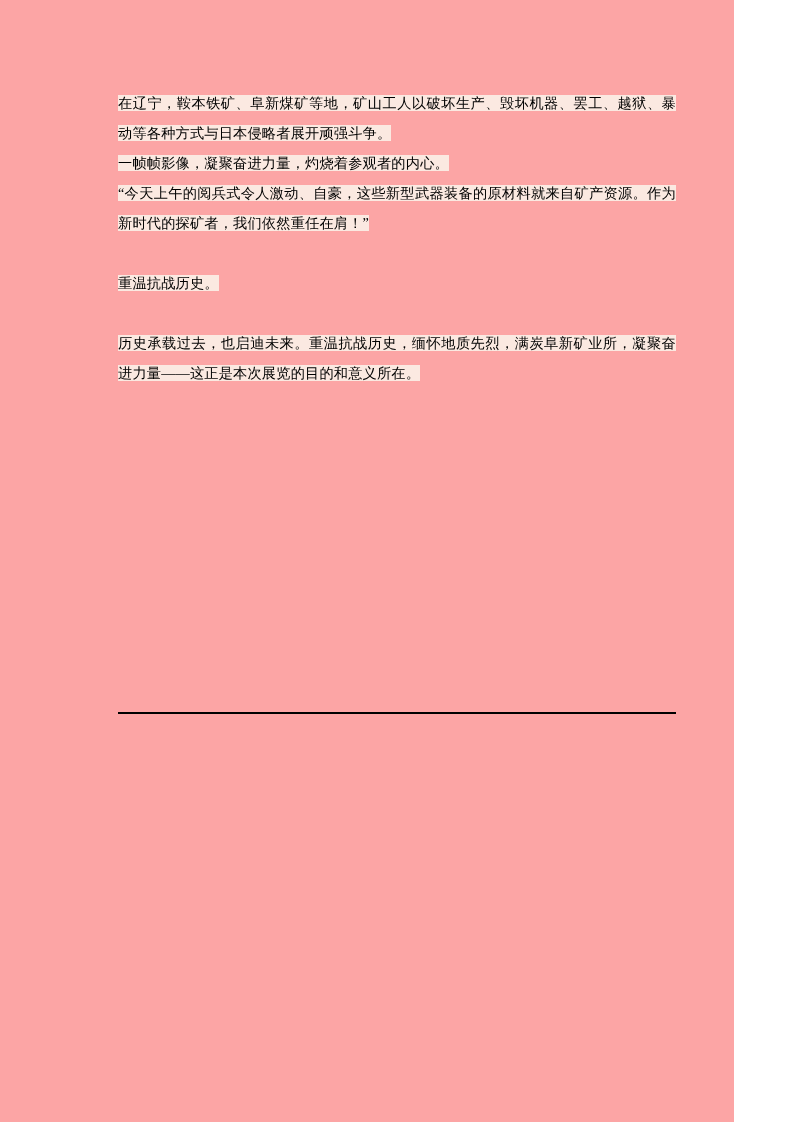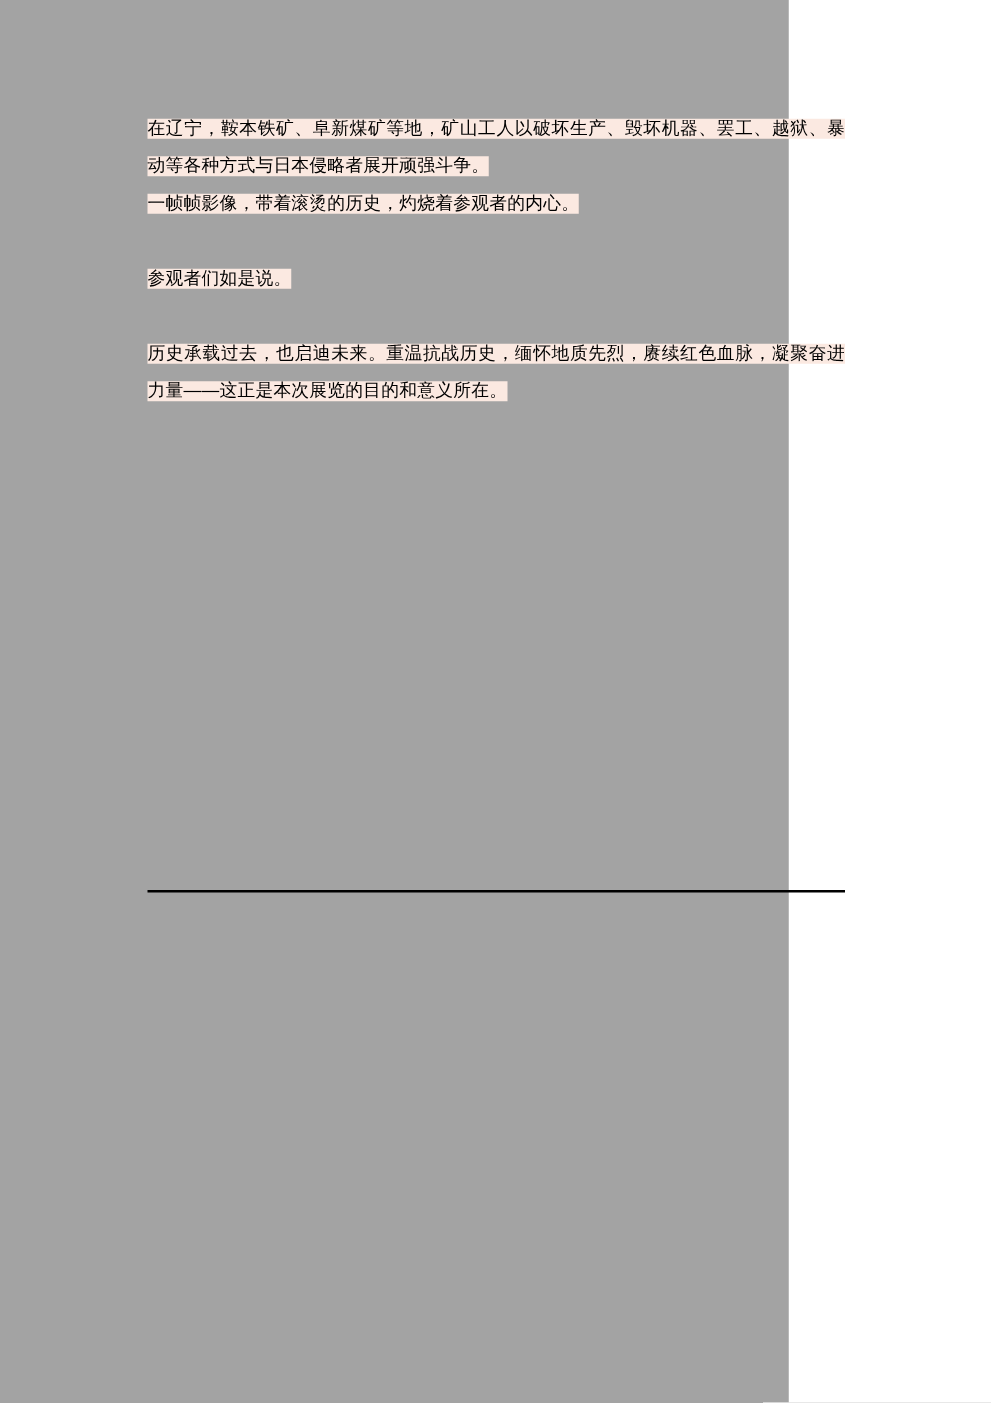--- a/index.html
+++ b/index.html
@@ -8,24 +8,25 @@
     background: #ffffff;
   }
   body {
     width: 793px;
     height: 1122px;
     font-family: "Liberation Sans", sans-serif;
     color: #000000;
   }
   .page {
     position: relative;
-    width: 631px;
+    width: 734px;
     height: 1122px;
-    background: #a3a3a3;
+    background: #fca5a5;
     box-sizing: border-box;
+    font-family: Liberation Serif, serif;
   }
   .content {
     position: absolute;
     left: 118px;
     top: 88px;
     width: 558px;
   }
   .para {
     font-size: 14.2px;
     line-height: 30px;
@@ -58,30 +59,31 @@
 </style>
 </head>
 <body>
 
 <div class="page">
   <div class="content">
 
     <p class="para"><span class="hl">在辽宁，鞍本铁矿、阜新煤矿等地，矿山工人以破坏生产、毁坏机器、罢工、越狱、暴动等各种方式与日本侵略者展开顽强斗争。</span></p>
 
 
-    <p class="para"><span class="hl">一帧帧影像，带着滚烫的历史，灼烧着参观者的内心。</span></p>
+    <p class="para"><span class="hl">一帧帧影像，凝聚奋进力量，灼烧着参观者的内心。</span></p>
 
 
 
 
+    <p class="para indent"><span class="hl">“今天上午的阅兵式令人激动、自豪，这些新型武器装备的原材料就来自矿产资源。作为新时代的探矿者，我们依然重任在肩！”</span></p>
 
     <div class="spacer-line"></div>
 
-    <p class="para"><span class="hl">参观者们如是说。</span></p>
+    <p class="para"><span class="hl">重温抗战历史。</span></p>
 
     <div class="spacer-line"></div>
 
-    <p class="para"><span class="hl">历史承载过去，也启迪未来。重温抗战历史，缅怀地质先烈，赓续红色血脉，凝聚奋进力量——这正是本次展览的目的和意义所在。</span></p>
+    <p class="para"><span class="hl">历史承载过去，也启迪未来。重温抗战历史，缅怀地质先烈，满炭阜新矿业所，凝聚奋进力量——这正是本次展览的目的和意义所在。</span></p>
 
   </div>
 
   <div class="rule"></div>
 </div>
 
 </body></html>

